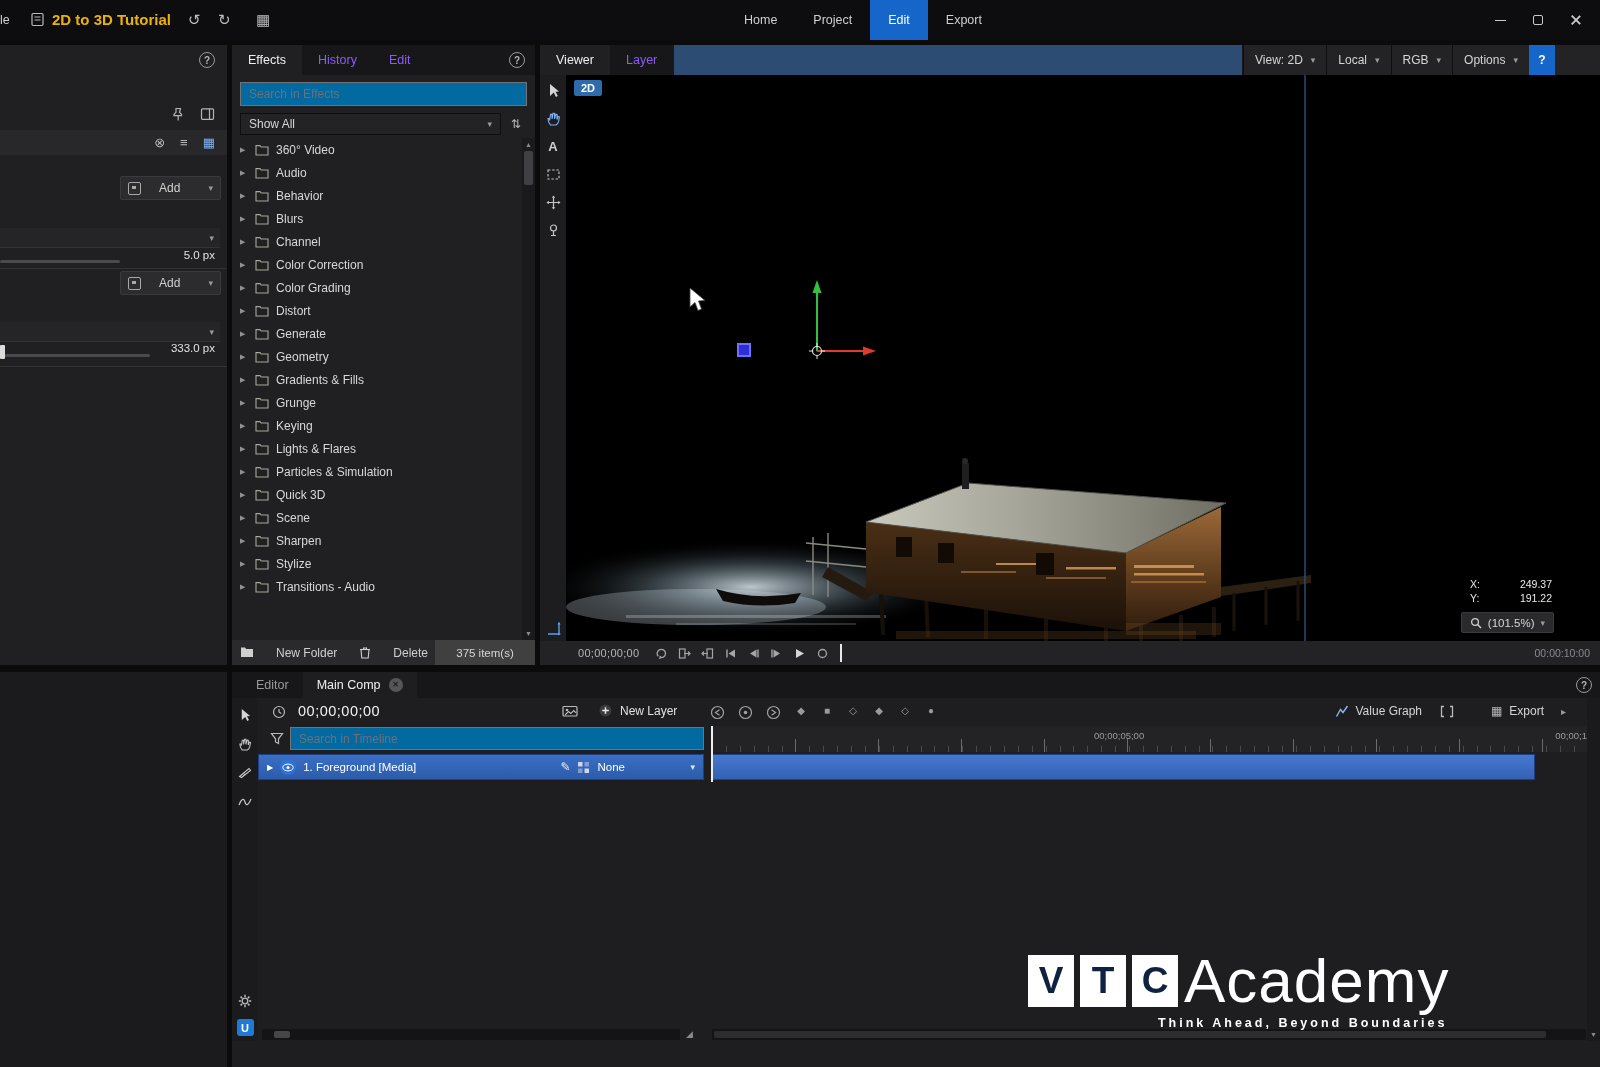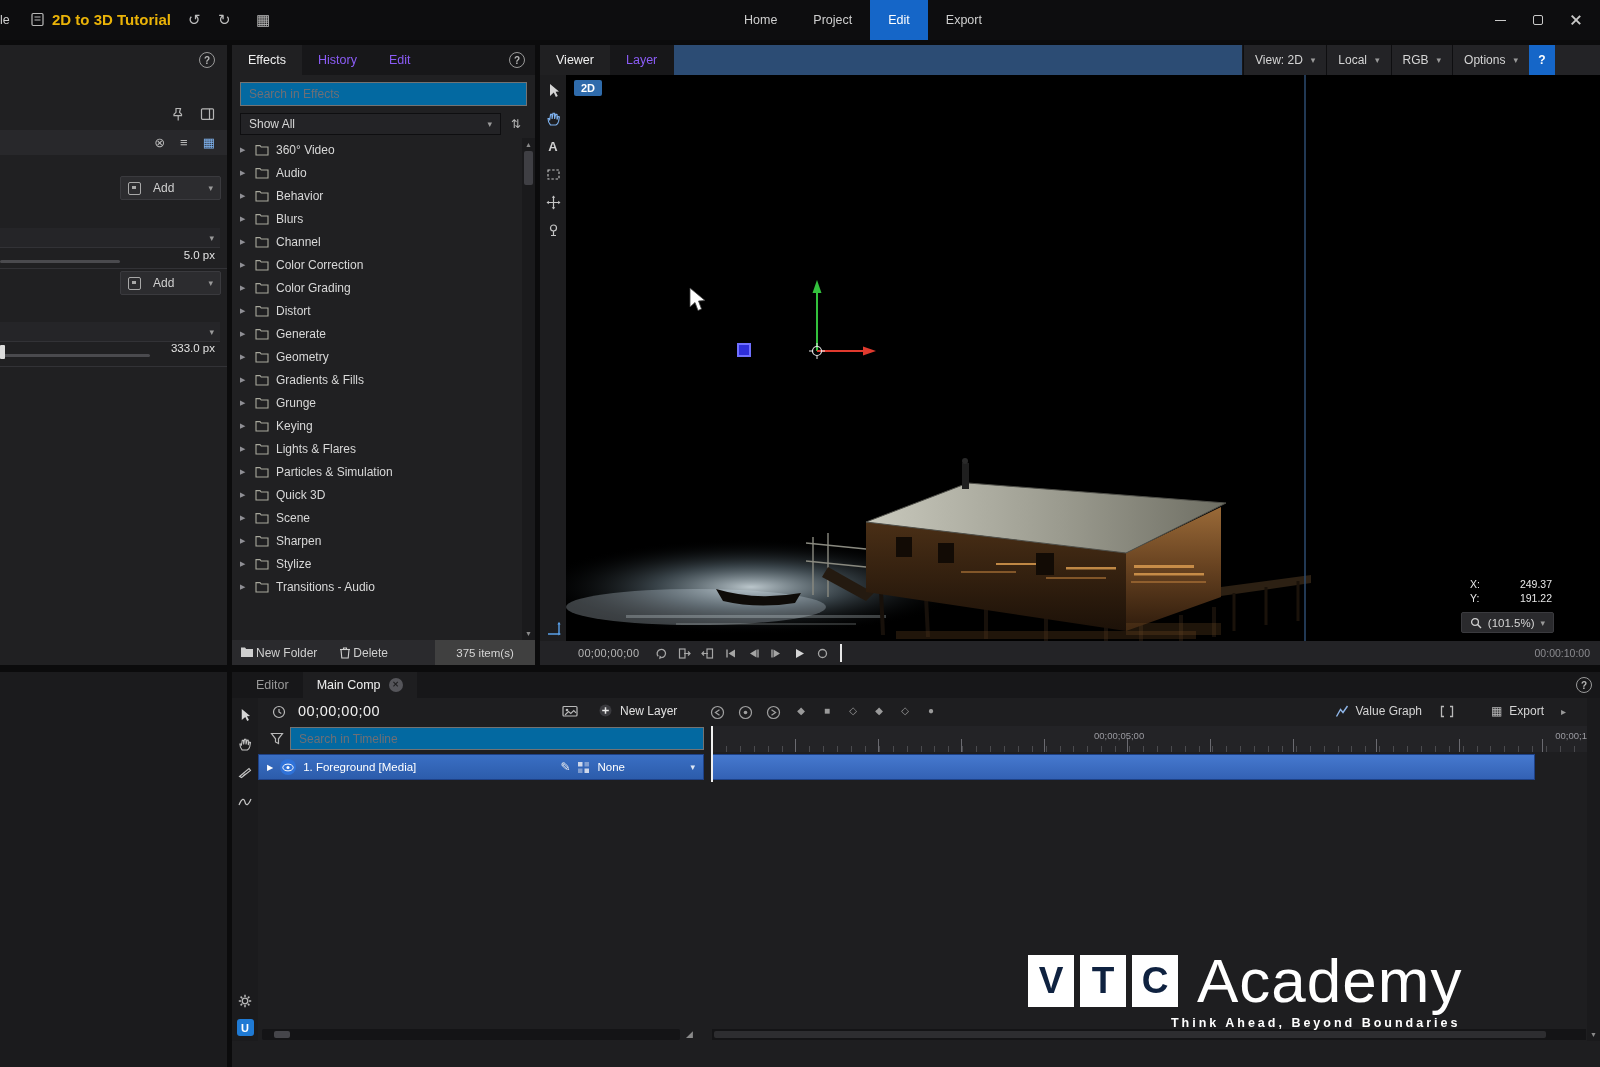--- a/index.html
+++ b/index.html
@@ -31,21 +31,21 @@
   .left-panel{position:absolute;left:0;top:45px;width:227px;height:620px;background:#202022;}
   .round-help{width:16px;height:16px;border:1.4px solid #9a9a9a;border-radius:50%;color:#b5b5b5;
     font-size:10px;display:flex;align-items:center;justify-content:center;font-weight:bold;}
   .lp-help{position:absolute;right:12px;top:7px;}
   .lp-pin{position:absolute;right:42px;top:62px;color:#b5b5b5;}
   .lp-layout{position:absolute;right:12px;top:62px;color:#b5b5b5;}
   .lp-viewrow{position:absolute;left:0;right:0;top:85px;height:25px;background:#28282b;display:flex;
     justify-content:flex-end;align-items:center;gap:15px;padding-right:12px;font-size:13px;color:#b9b9b9;}
   .lp-viewrow .active-ico{color:#7fb2ee;}
   .lp-add{position:absolute;left:120px;right:6px;height:24px;background:#2c2c2f;border:1px solid #3a3a3e;
-    border-radius:2px;display:flex;align-items:center;gap:12px;padding:0 7px;font-size:12px;color:#d0d0d0;}
+    border-radius:2px;display:flex;align-items:center;gap:18px;padding:0 7px;font-size:12px;color:#d0d0d0;}
   .lp-add1{top:131px;} .lp-add2{top:226px;}
   .caret{font-size:9px;color:#9a9a9a;}
   .lp-add .caret{margin-left:auto;}
   .addbox{width:13px;height:13px;border:1.4px solid #a8a8a8;border-radius:2px;position:relative;}
   .addbox::after{content:"";position:absolute;left:3.2px;top:3.2px;width:3.4px;height:3.4px;background:#a8a8a8;}
   .lp-select{position:absolute;left:0;width:220px;height:20px;background:#252528;border-bottom:1px solid #323236;
     display:flex;align-items:center;justify-content:flex-end;padding-right:6px;}
   .lp-sel1{top:183px;} .lp-sel2{top:277px;}
   .lp-value{position:absolute;right:12px;font-size:11.5px;color:#e2e2e2;}
   .lp-val1{top:204px;} .lp-val2{top:297px;}
@@ -74,21 +74,21 @@
   .folder-list{flex:1;position:relative;overflow:hidden;}
   .folder-row{height:23px;display:flex;align-items:center;padding-left:8px;gap:7px;}
   .folder-row .tri{font-size:7px;color:#8f8f95;width:8px;}
   .fold-label{font-size:12px;color:#d8d8d8;white-space:nowrap;}
   .eff-scrollbar{position:absolute;right:0;top:0;bottom:0;width:13px;background:#1a1a1c;display:flex;
     flex-direction:column;align-items:center;font-size:7px;color:#8a8a8a;padding:3px 0;}
   .sb-thumb{width:9px;height:34px;background:#3f3f44;border-radius:2px;margin-top:3px;}
   .sb-down{margin-top:auto;}
   .eff-footer{height:25px;background:#2a2a2d;display:flex;align-items:center;flex-shrink:0;font-size:12px;
     color:#cfcfcf;gap:6px;padding-left:8px;}
-  .ef-btn{display:flex;align-items:flex-start;gap:2px;}
+  .ef-btn{display:flex;align-items:flex-start;gap:22px;}
   .ef-del{margin-left:16px;}
   .ef-count{margin-left:auto;height:100%;display:flex;align-items:center;justify-content:center;
     width:100px;background:#404040;font-size:11.5px;color:#d5d5d5;}
 
   
   .viewer-panel{position:absolute;left:540px;top:45px;width:1060px;height:620px;background:#161618;
     display:flex;flex-direction:column;}
   .viewer-header{height:30px;background:#171719;display:flex;align-items:stretch;flex-shrink:0;}
   .viewer-header .ptab{line-height:30px;}
   .active-strip{flex:1;background:#2c4c74;margin:0 1px;}
@@ -182,21 +182,21 @@
   .zoom-handle{position:absolute;left:454px;top:357px;font-size:9px;color:#8a8a8a;}
   .tl-hscroll-right{position:absolute;left:480px;right:14px;top:357px;height:11px;background:#141416;}
   .tl-hscroll-right .thumb{position:absolute;left:2px;right:40px;top:2px;height:7px;background:#2d2d30;
     border-radius:2px;}
 
   
   .watermark{position:absolute;left:1028px;top:950px;z-index:60;}
   .wm-row{display:flex;align-items:center;gap:6px;}
   .wm-box{width:46px;height:52px;background:#fff;color:#0f2240;font-size:37px;font-weight:bold;
     display:flex;align-items:center;justify-content:center;}
-  .wm-name{font-size:62px;color:#fff;margin-left:13px;line-height:1;letter-spacing:1px;}
+  .wm-name{font-size:62px;color:#fff;margin-left:0;line-height:1;letter-spacing:1px;}
   .wm-tagline{margin-top:4px;text-align:right;font-size:12.5px;letter-spacing:3px;color:#fff;
     font-weight:bold;padding-right:2px;}
 </style>
 </head>
 <body>
 
 <div class="app">
 
   <div class="titlebar">
     <span class="menu-cut">le</span>

